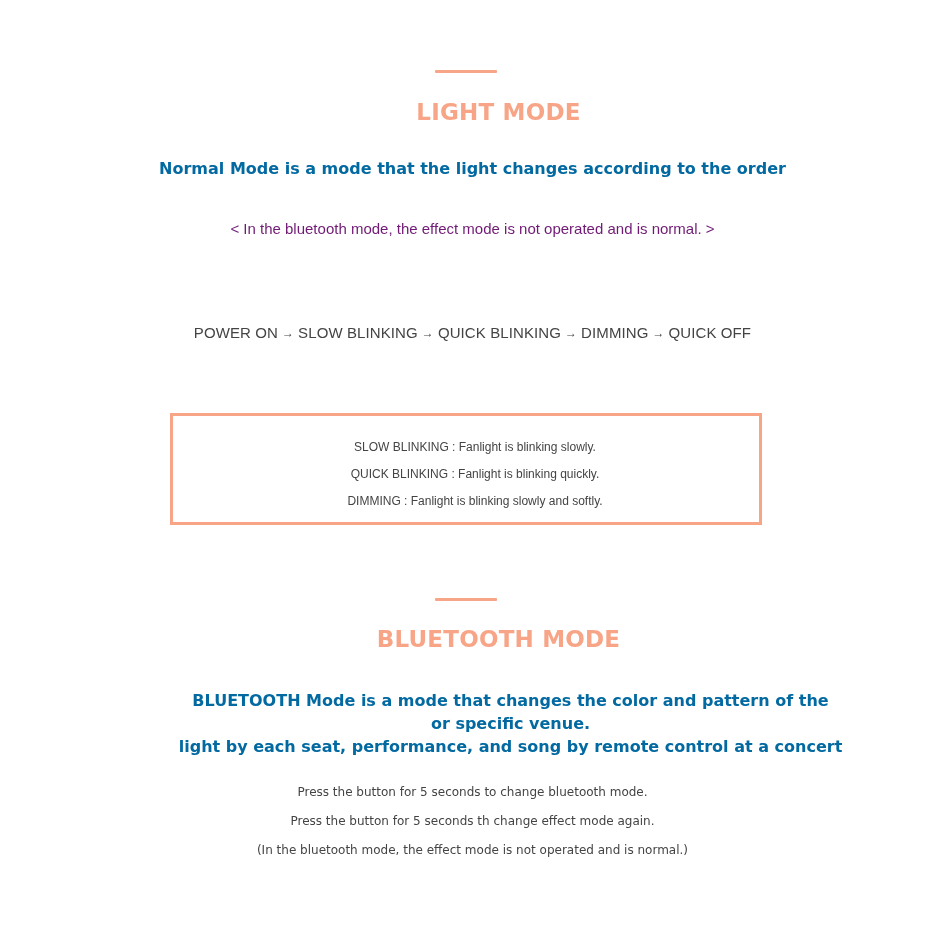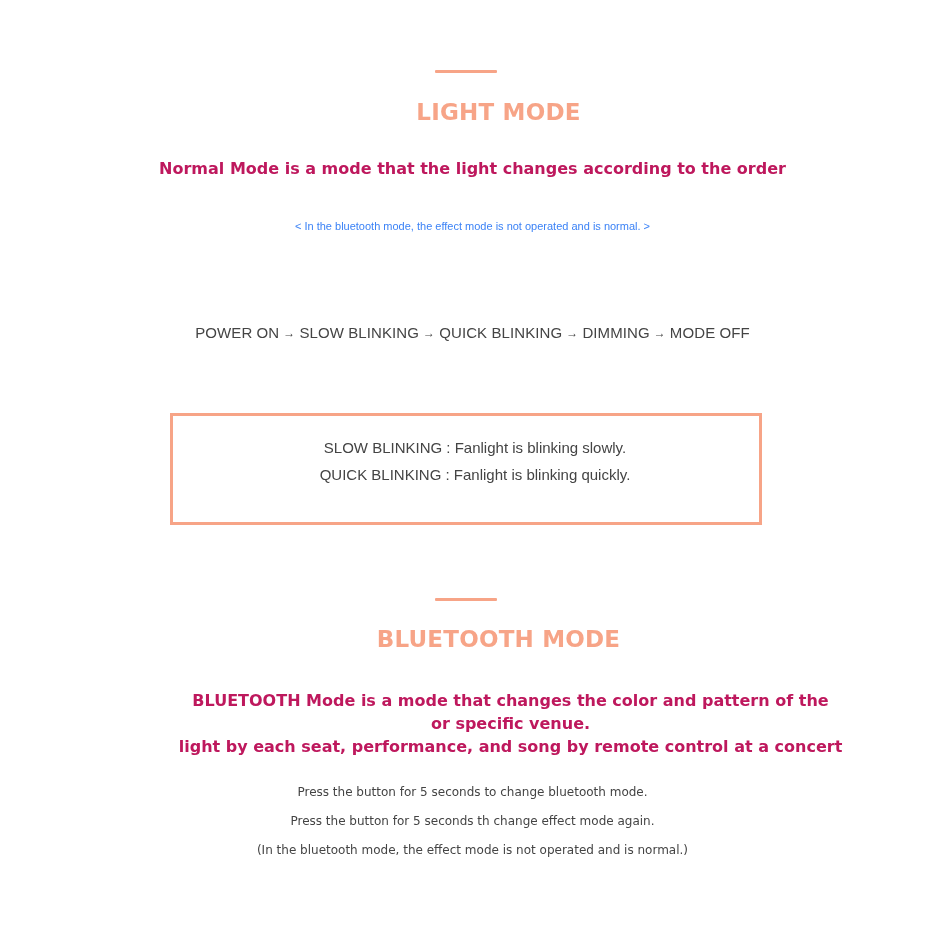--- a/index.html
+++ b/index.html
@@ -28,27 +28,27 @@
       font-size: 23px;
       font-weight: bold;
       color: #f7a487;
       letter-spacing: 0.2px;
       margin-left: 26px;
     }
     .lead {
       font-family: "DejaVu Sans", "Liberation Sans", sans-serif;
       font-size: 16px;
       font-weight: bold;
-      color: #be185d;
+      color: #0369a1;
       line-height: 23px;
     }
     .note {
       font-family: "Liberation Sans", "DejaVu Sans", sans-serif;
-      font-size: 11px;
-      color: #3b82f6;
+      font-size: 15px;
+      color: #701a75;
     }
     .flow {
       font-family: "Liberation Sans", "DejaVu Sans", sans-serif;
       font-size: 15px;
       color: #444444;
       letter-spacing: 0.1px;
     }
     .flow .arrow {
       display: inline-block;
       margin: 0 4px;
@@ -64,21 +64,21 @@
       border: 3px solid #f7a487;
       box-sizing: content-box;
     }
     .box-lines {
       position: absolute;
       left: 0;
       right: 0;
       top: 18px;
       text-align: center;
       font-family: "Liberation Sans", "DejaVu Sans", sans-serif;
-      font-size: 15px;
+      font-size: 12px;
       color: #444444;
       line-height: 27px;
       padding-left: 18px;
     }
     .instr {
       font-family: "DejaVu Sans", "Liberation Sans", sans-serif;
       font-size: 12px;
       color: #444444;
       line-height: 29px;
     }
@@ -90,27 +90,28 @@
 
 <div class="abs heading" style="top:99px;">LIGHT MODE</div>
 
 <div class="abs lead" style="top:157px;">
   <div>Normal Mode is a mode that the light changes according to the order</div>
 </div>
 
 <div class="abs note" style="top:220px;">&lt; In the bluetooth mode, the effect mode is not operated and is normal. &gt;</div>
 
 <div class="abs flow" style="top:324px;">
-  <span>POWER ON</span><span class="arrow">→</span><span>SLOW BLINKING</span><span class="arrow">→</span><span>QUICK BLINKING</span><span class="arrow">→</span><span>DIMMING</span><span class="arrow">→</span><span>MODE OFF</span>
+  <span>POWER ON</span><span class="arrow">→</span><span>SLOW BLINKING</span><span class="arrow">→</span><span>QUICK BLINKING</span><span class="arrow">→</span><span>DIMMING</span><span class="arrow">→</span><span>QUICK OFF</span>
 </div>
 
 <div class="box">
   <div class="box-lines">
     <div>SLOW BLINKING : Fanlight is blinking slowly.</div>
     <div>QUICK BLINKING : Fanlight is blinking quickly.</div>
+    <div>DIMMING : Fanlight is blinking slowly and softly.</div>
   </div>
 </div>
 
 <div class="divider" style="left:435px; top:598px;"></div>
 
 <div class="abs heading" style="top:626px;">BLUETOOTH MODE</div>
 
 <div class="abs lead" style="top:689px;margin-left:38px;">
   <div>BLUETOOTH Mode is a mode that changes the color and pattern of the</div>
   <div>or specific venue.</div>

